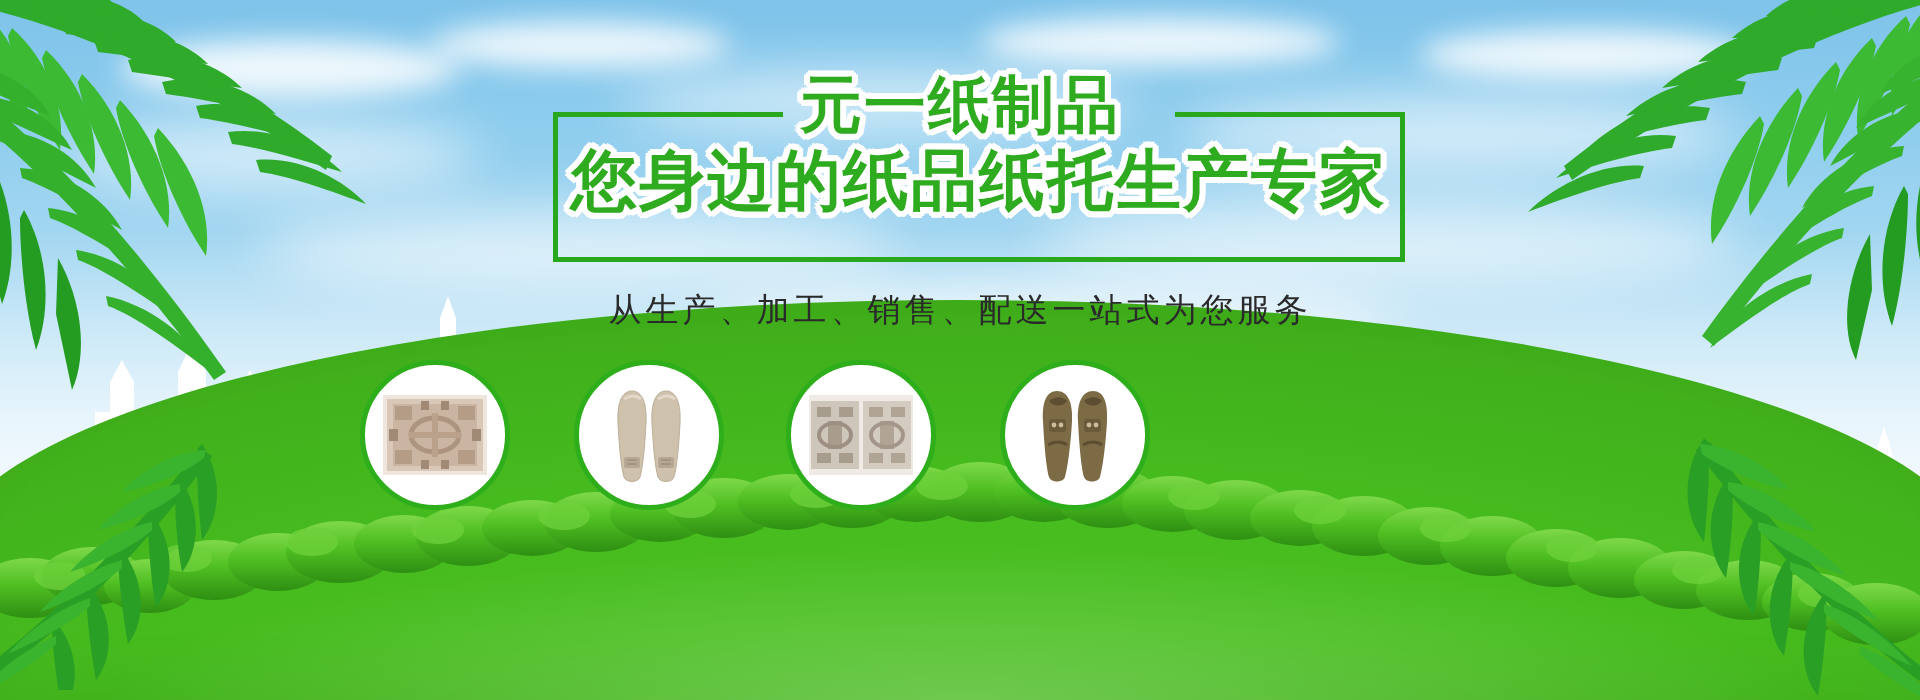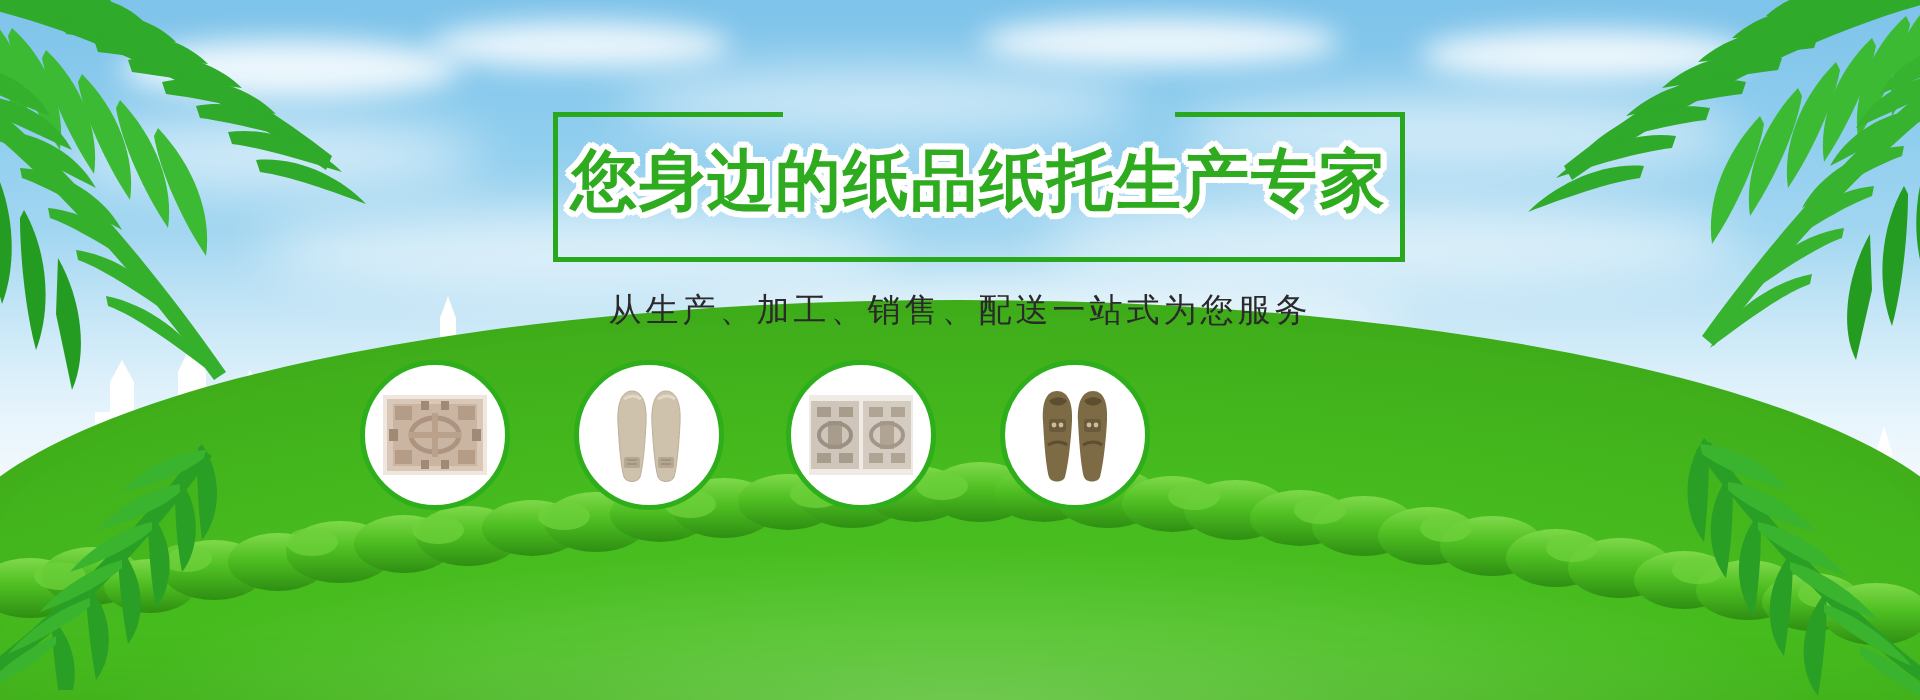--- a/index.html
+++ b/index.html
@@ -377,20 +377,21 @@
         <path d="M230 226 C262 238 296 266 316 290 C282 274 248 252 230 234 Z"></path>
       </g>
     </g>
   </svg>
 
   <div class="textwrap">
     <div class="frame-top-l"></div>
     <div class="frame-top-r"></div>
     <div class="frame"></div>
 
+    <div class="headline h1">元一纸制品</div>
     <div class="headline h2">您身边的纸品纸托生产专家</div>
     <div class="subtitle">从生产、加工、销售、配送一站式为您服务</div>
   </div>
 
   <div class="circles">
 
     <div class="circle" style="left:360px;top:360px;">
       <svg class="prod" viewBox="0 0 104 80">
         <rect x="0" y="0" width="104" height="80" fill="#efe6de"></rect>
         <rect x="4" y="4" width="96" height="72" fill="#d9c8b8"></rect>

